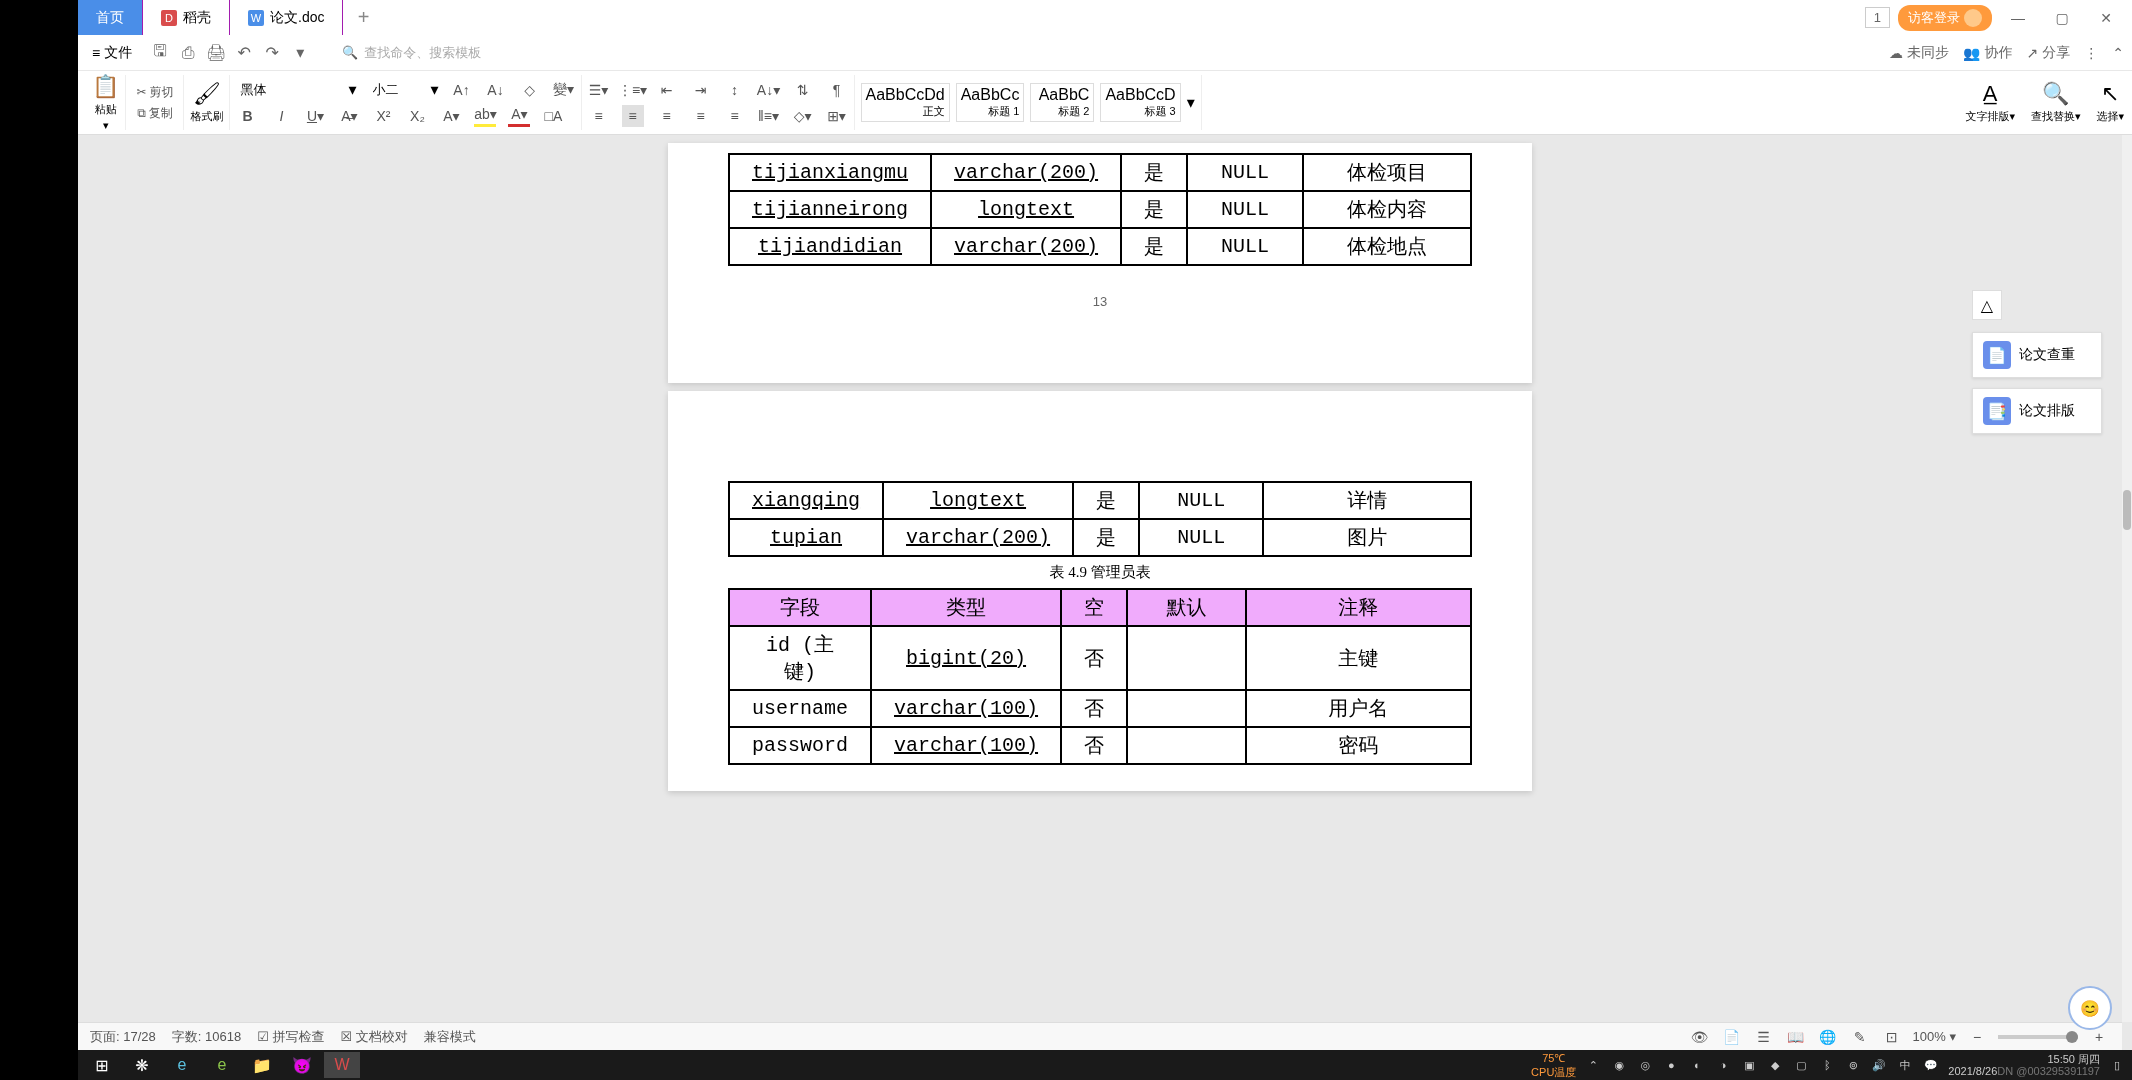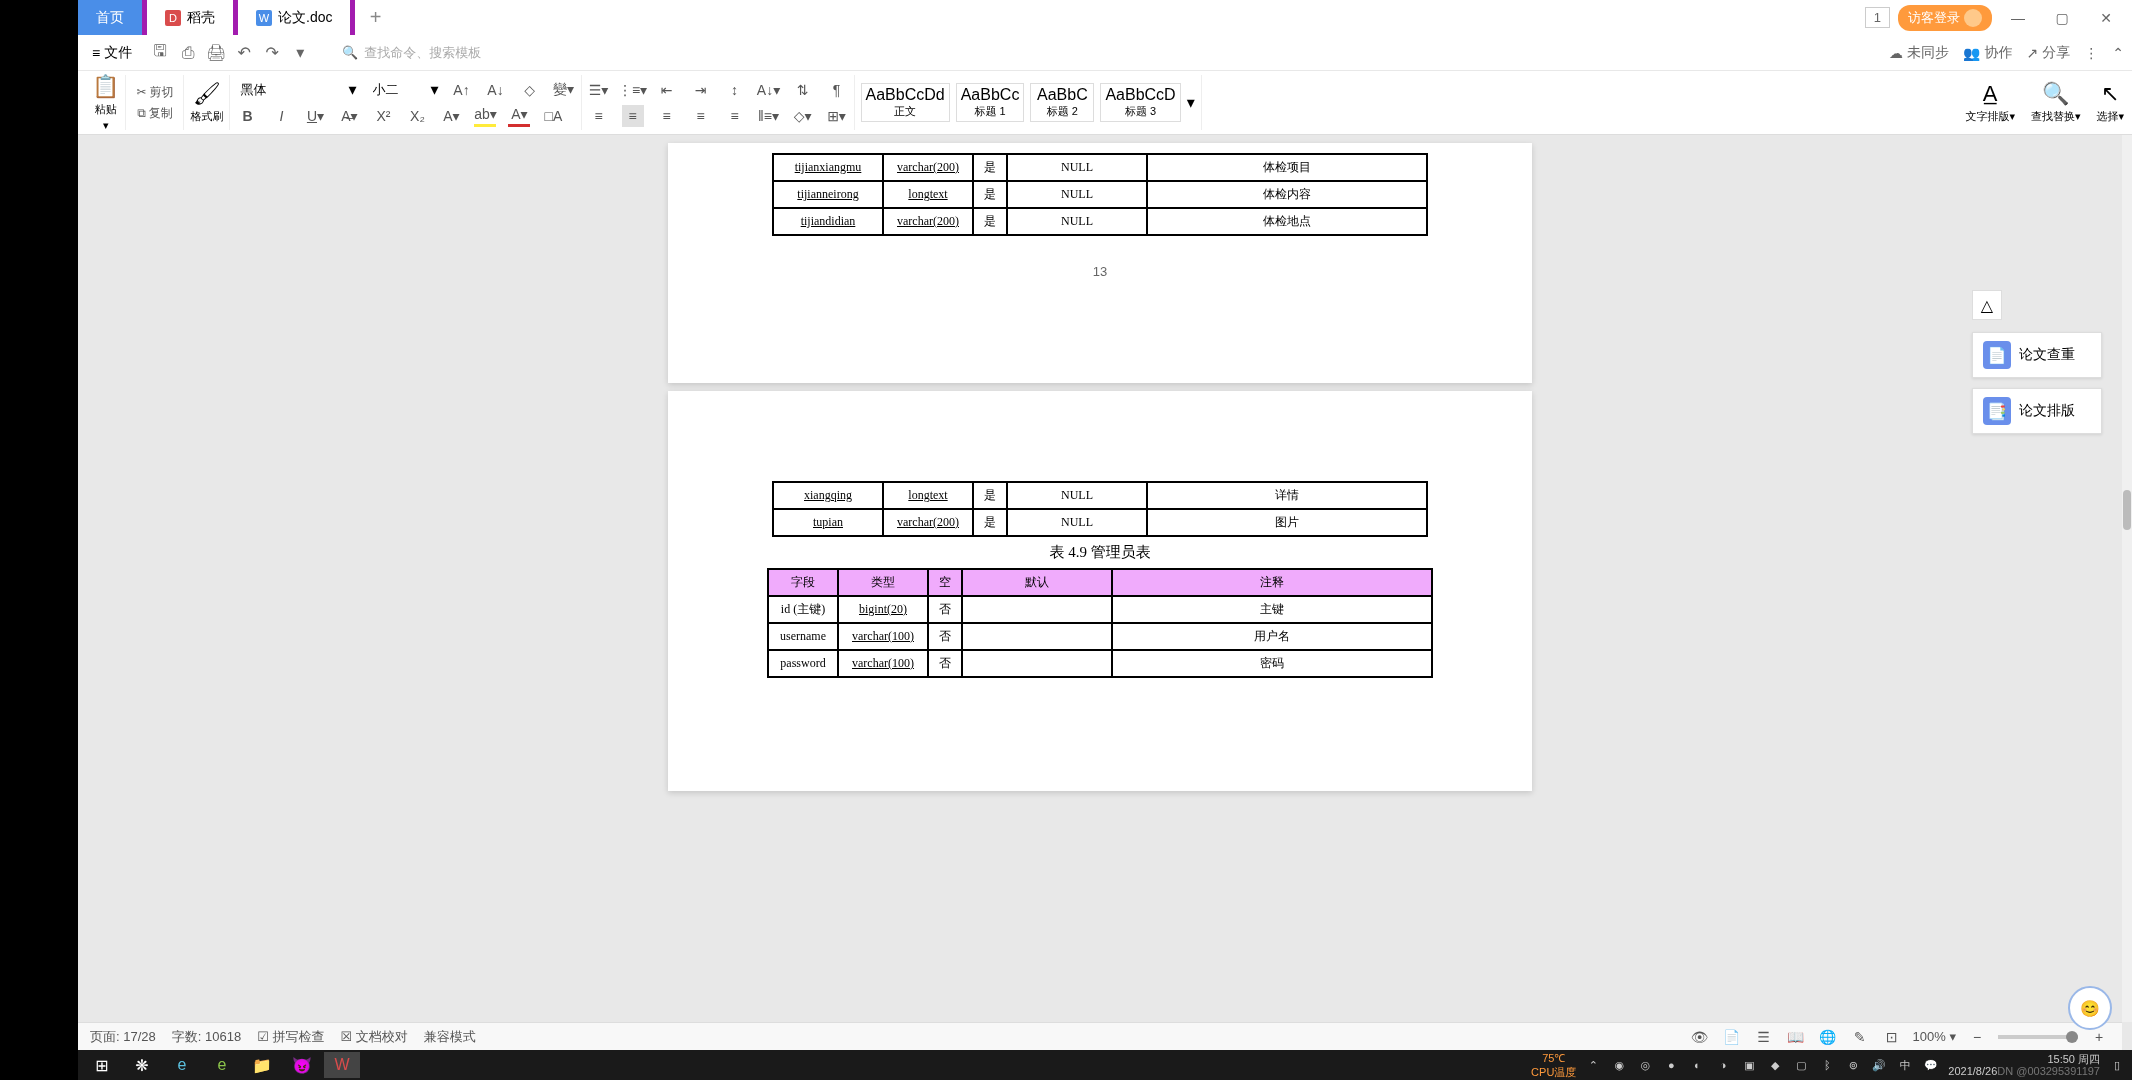--- a/index.html
+++ b/index.html
@@ -1,20 +1,20 @@
 <!DOCTYPE html>
 <html><head>
 <meta charset="utf-8">
 <style>
 * { margin: 0; padding: 0; box-sizing: border-box; font-family: "Microsoft YaHei", Arial, sans-serif; }
 body { background: #e8e8e8; width: 2132px; height: 1080px; overflow: hidden; position: relative; }
 
 
 .titlebar { height: 35px; background: #fff; display: flex; align-items: stretch; position: absolute; top: 0; left: 78px; right: 0; }
-.tab { padding: 0 18px; display: flex; align-items: center; gap: 6px; border-right: 5px solid #a21caf; font-size: 14px; cursor: pointer; }
+.tab { padding: 0 18px; display: flex; align-items: center; gap: 6px; border-right: 1px solid #a21caf; font-size: 14px; cursor: pointer; }
 .tab.home { background: #4a8ee8; color: #fff; }
 .tab.active { background: #fff; }
 .tab-icon { width: 16px; height: 16px; display: inline-block; }
 .tab-icon.d { background: #d94c4c; border-radius: 2px; color: #fff; font-size: 11px; text-align: center; line-height: 16px; }
 .tab-icon.w { background: #4a8ee8; border-radius: 2px; color: #fff; font-size: 11px; text-align: center; line-height: 16px; }
 .tab-add { width: 40px; display: flex; align-items: center; justify-content: center; font-size: 20px; color: #888; }
 .titlebar-right { margin-left: auto; display: flex; align-items: center; gap: 8px; padding-right: 8px; }
 .win-num { border: 1px solid #ccc; padding: 2px 8px; font-size: 13px; color: #666; }
 .login-btn { background: #ff9a3c; color: #fff; padding: 4px 10px; border-radius: 12px; font-size: 13px; display: flex; align-items: center; gap: 4px; }
 .login-btn .avatar { width: 18px; height: 18px; border-radius: 50%; background: #ffc98a; }
@@ -36,31 +36,31 @@
 .toolbar { position: absolute; top: 71px; left: 78px; right: 0; height: 64px; background: #fff; display: flex; align-items: center; padding: 4px 8px; border-bottom: 1px solid #ddd; }
 .tool-group { display: flex; flex-direction: column; align-items: center; padding: 0 6px; border-right: 1px solid #eee; height: 100%; justify-content: center; }
 .tool-group.row { flex-direction: row; gap: 6px; }
 .tool-btn { display: flex; align-items: center; gap: 3px; font-size: 12px; color: #555; padding: 2px 4px; }
 .tool-big { font-size: 11px; display: flex; flex-direction: column; align-items: center; gap: 2px; }
 .tool-big .ico { font-size: 22px; }
 .font-select { border: none; font-size: 13px; padding: 2px 4px; width: 100px; }
 .size-select { border: none; font-size: 13px; padding: 2px 4px; width: 50px; }
 .fmt-row { display: flex; gap: 12px; align-items: center; }
 .fmt-btn { width: 22px; height: 22px; display: flex; align-items: center; justify-content: center; font-size: 14px; color: #555; }
-.style-box { border: 1px solid #ddd; padding: 2px 4px; display: flex; flex-direction: column; align-items: center; font-size: 11px; min-width: 64px; }
+.style-box { border: 1px solid #ddd; padding: 2px 4px; display: flex; flex-direction: column; align-items: flex-end; font-size: 11px; min-width: 64px; }
 .style-sample { font-size: 16px; }
 .tool-right { margin-left: auto; display: flex; gap: 16px; }
 
 
 .doc-area { position: absolute; top: 135px; left: 78px; right: 10px; bottom: 30px; background: #e8e8e8; overflow: hidden; }
 .page { background: #fff; margin: 8px auto; width: 864px; box-shadow: 0 2px 6px rgba(0,0,0,0.15); position: relative; }
 .page1 { height: 240px; padding: 10px 60px 20px; }
 .page2 { height: 400px; padding: 90px 60px 20px; }
 .doc-table { border-collapse: collapse; margin: 0 auto; }
-.doc-table td, .doc-table th { border: 2px solid #000; padding: 4px 10px; font-size: 12px; text-align: center; font-family: Liberation Serif, serif; }
+.doc-table td, .doc-table th { border: 2px solid #000; padding: 4px 22px; font-size: 20px; text-align: center; font-family: Liberation Mono, monospace; }
 .doc-table th { background: #f0abfc; font-weight: normal; }
 .doc-caption { text-align: center; font-size: 15px; margin: 6px 0; font-family: SimSun, serif; }
 .page-num { text-align: center; font-size: 13px; color: #666; margin-top: 28px; }
 .underline { text-decoration: underline; }
 
 
 .sidepanel { position: absolute; top: 155px; right: 20px; width: 130px; }
 .side-toggle { width: 30px; height: 30px; background: #fff; border: 1px solid #ddd; margin-bottom: 12px; display: flex; align-items: center; justify-content: center; }
 .side-btn { display: flex; align-items: center; gap: 8px; background: #fff; border: 1px solid #ddd; padding: 8px 10px; margin-bottom: 10px; font-size: 14px; box-shadow: 0 1px 3px rgba(0,0,0,0.1); }
 .side-btn .side-ico { width: 28px; height: 28px; background: #6a8feb; border-radius: 4px; display: flex; align-items: center; justify-content: center; color: #fff; font-size: 16px; }

